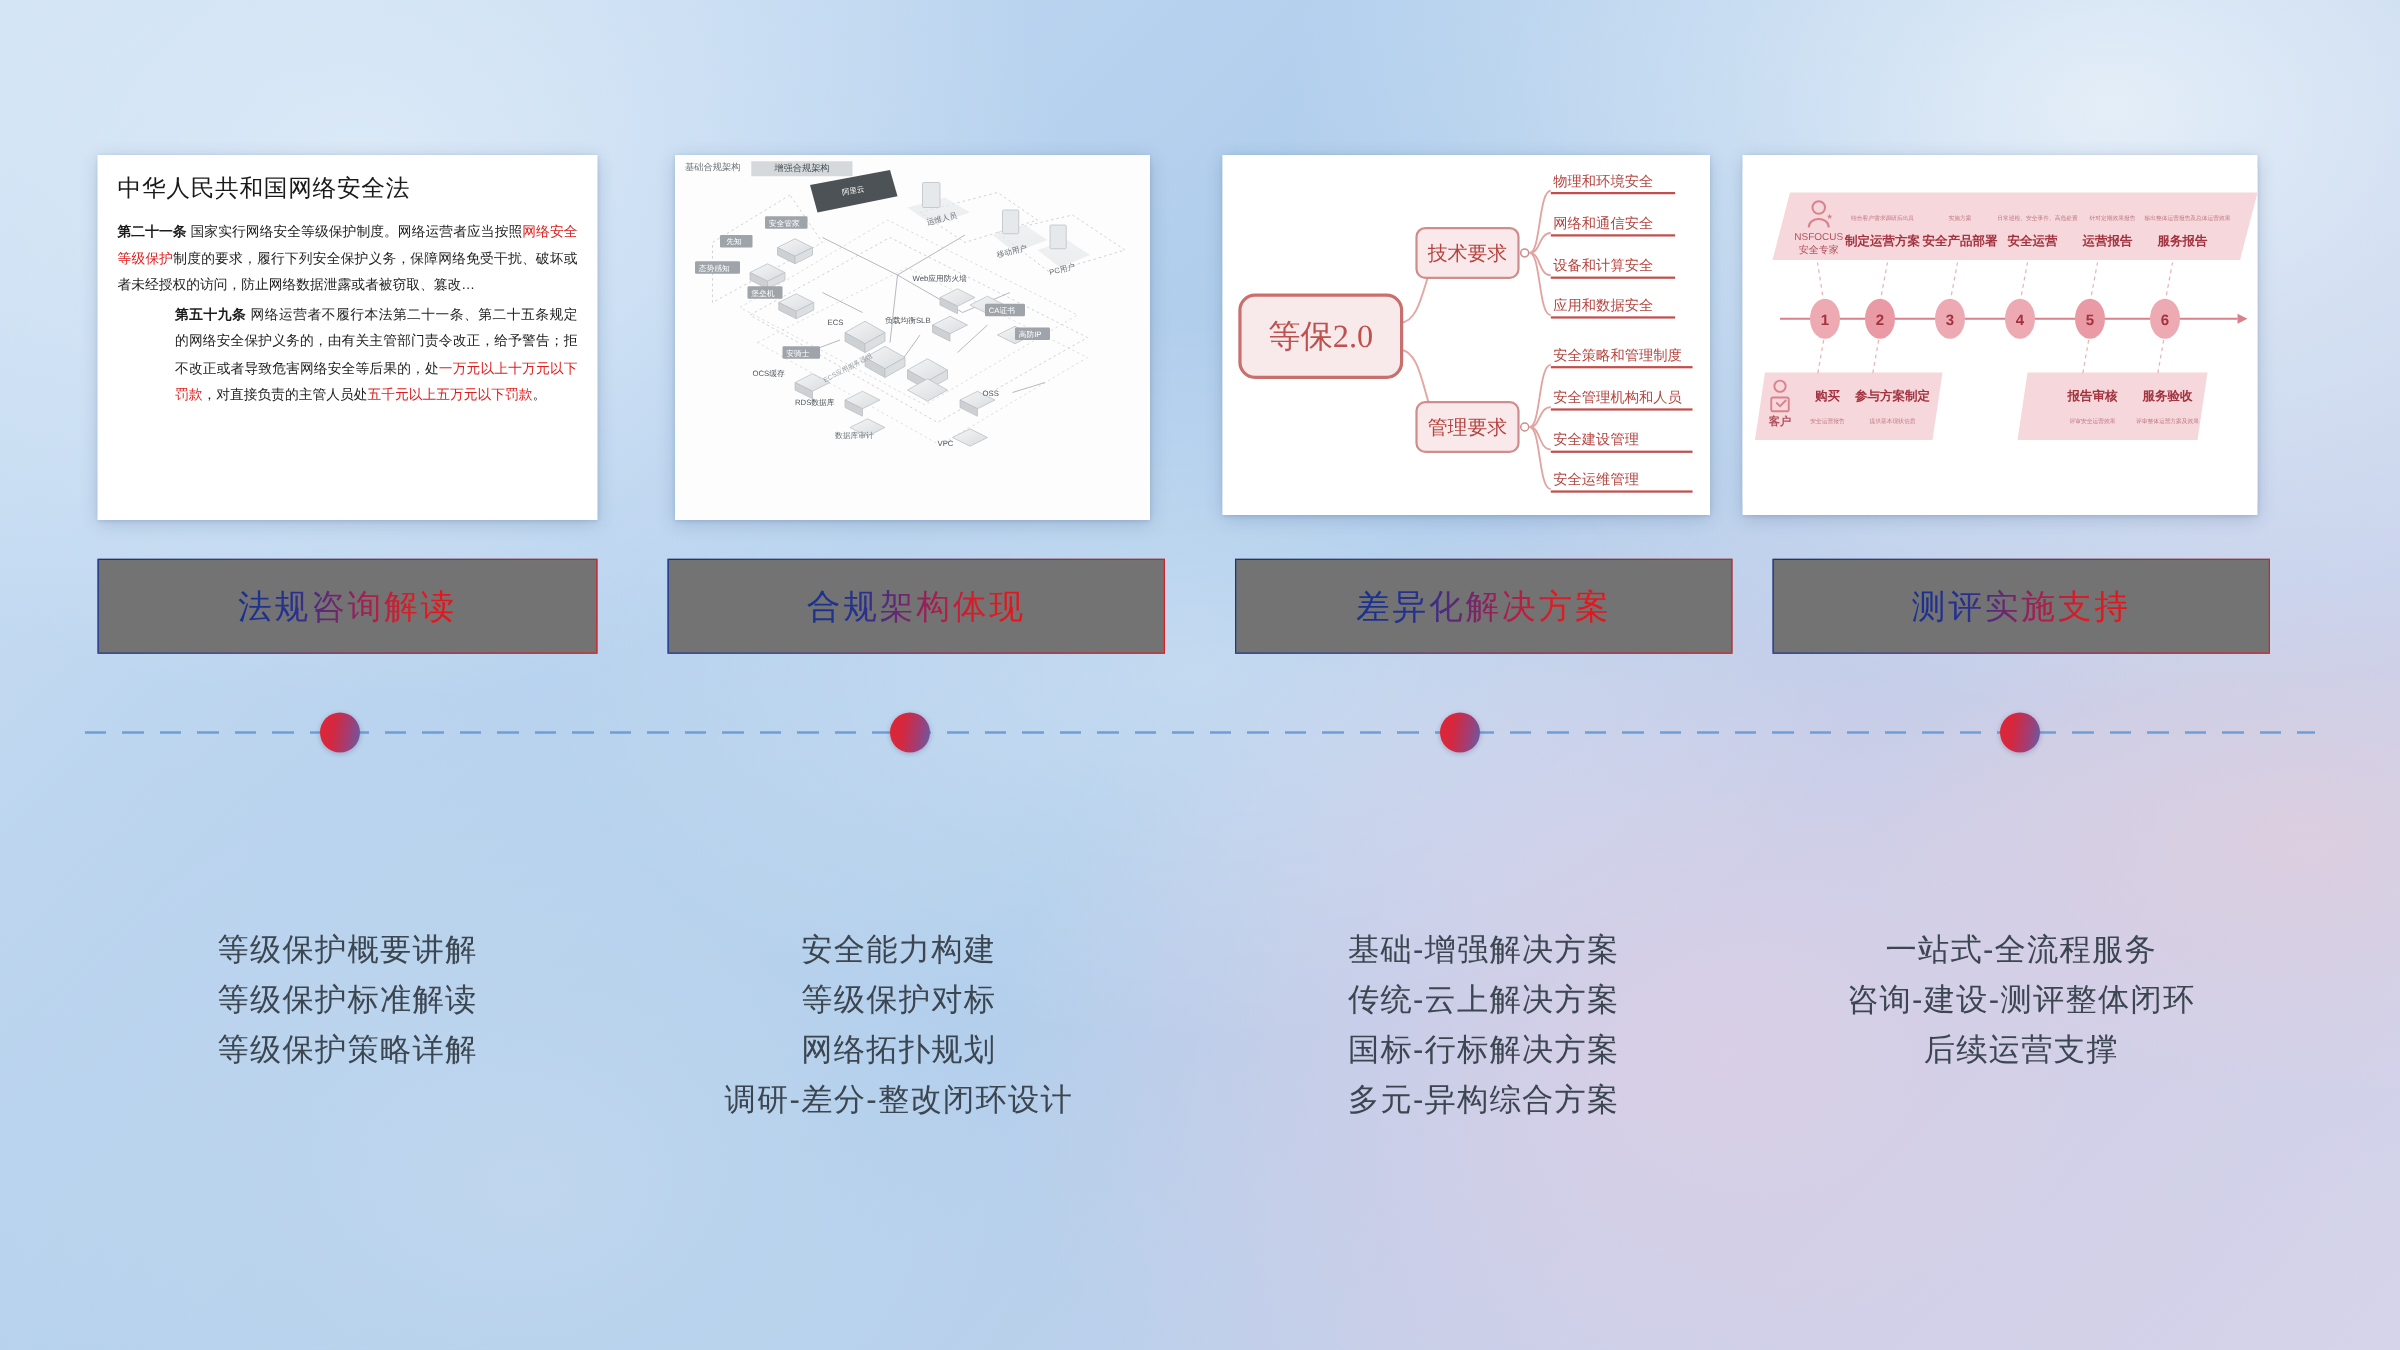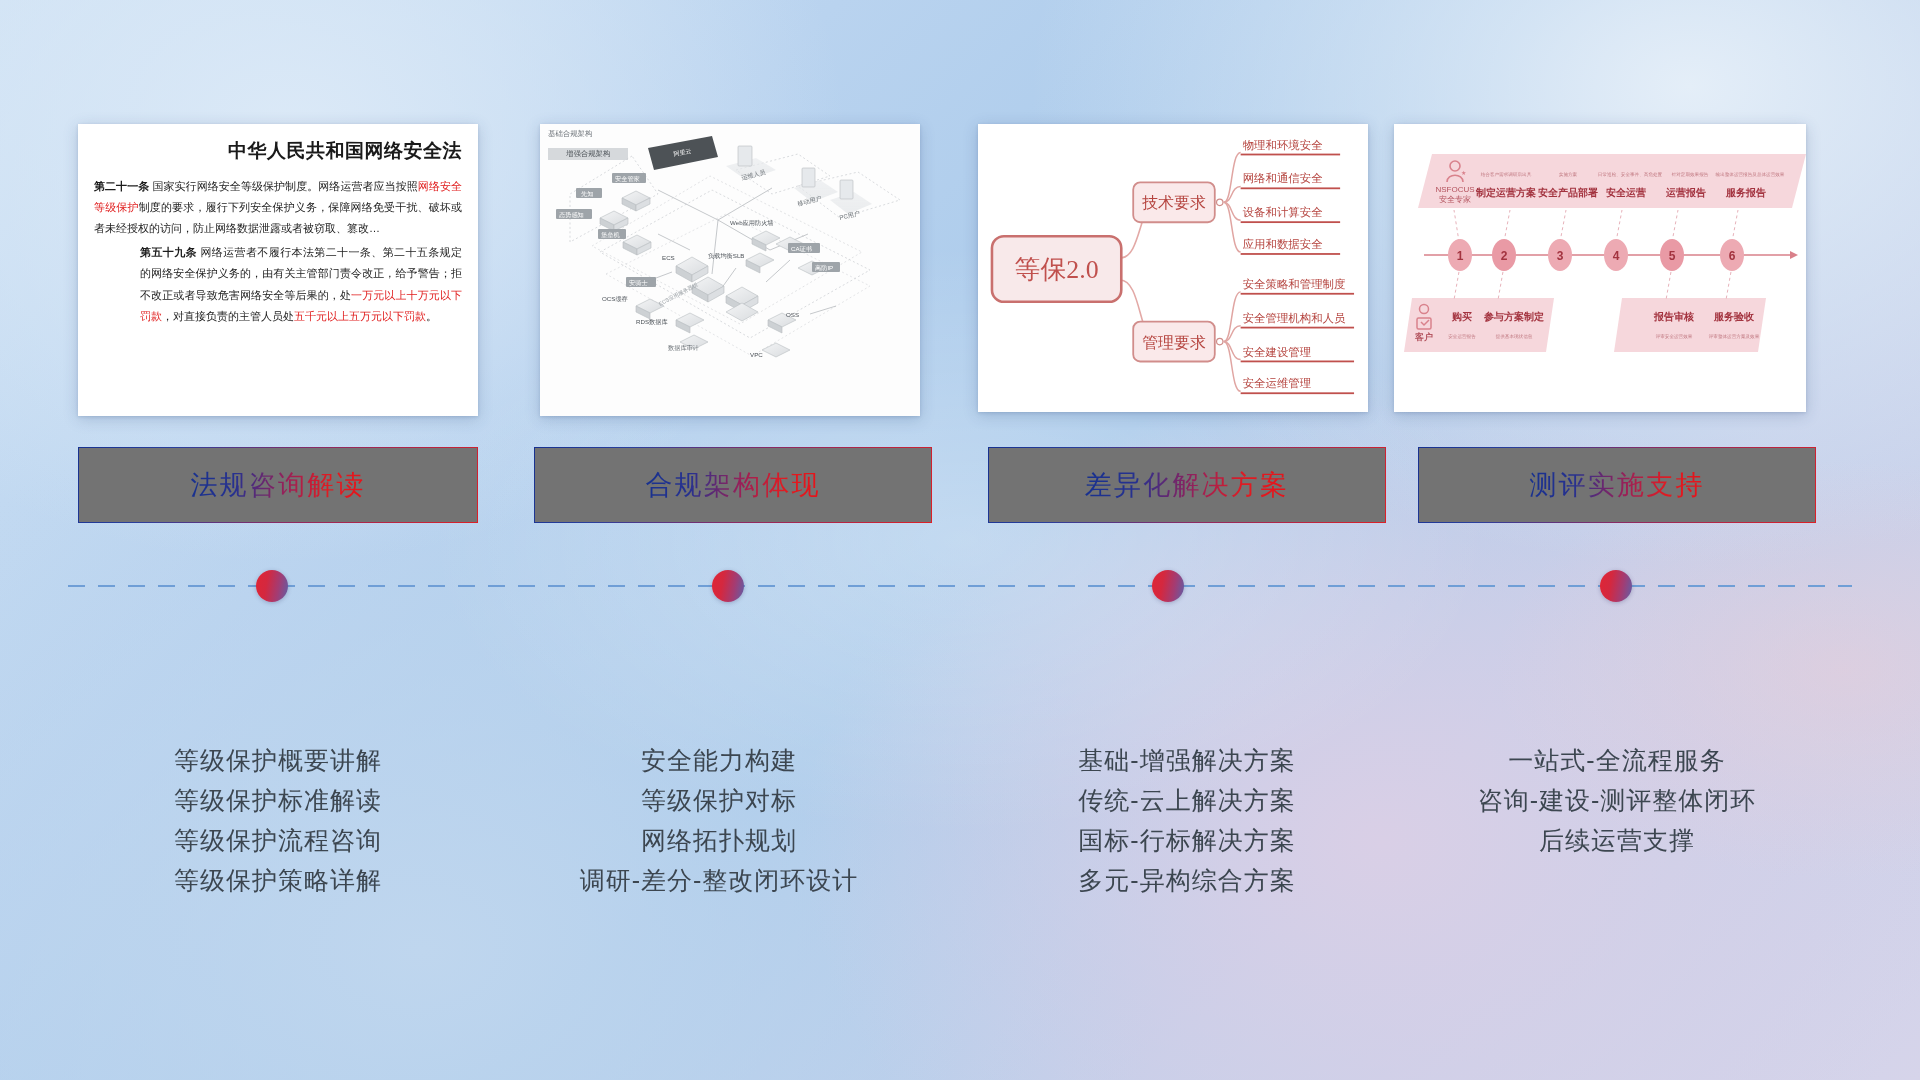--- a/index.html
+++ b/index.html
@@ -33,33 +33,33 @@
     overflow: hidden;
   }
   .card.c1 { left: 78px;   width: 400px; height: 292px; }
   .card.c2 { left: 540px;  width: 380px; height: 292px; }
   .card.c3 { left: 978px;  width: 390px; height: 288px; }
   .card.c4 { left: 1394px; width: 412px; height: 288px; }
 
   
   .law { padding: 14px 16px 8px 16px; }
   .law h2 {
-    text-align: right; font-size: 19px; font-weight: bold; color: #1a1a1a;
+    text-align: left; font-size: 19px; font-weight: normal; color: #1a1a1a;
     letter-spacing: .5px; margin-bottom: 12px;
   }
   .law p {
     font-size: 11px; line-height: 1.92; color: #1c1c1c; text-align: justify;
   }
   .law p + p { margin-top: 3px; margin-left: 46px; }
   .law b { font-weight: bold; }
   .law .rd { color: #e01b1b; }
 
   
   .arch { position: relative; width: 100%; height: 100%; background: #fdfdfd; }
-  .arch .tabs { position: absolute; top: 5px; left: 8px; display: flex; gap: 9px; flex-direction: column; }
+  .arch .tabs { position: absolute; top: 5px; left: 8px; display: flex; gap: 9px; }
   .arch .tabs span { font-size: 7.4px; color: #6d7379; }
   .arch .tabs span.on { background: #d6d9dc; padding: 1px 18px; color: #4a5055; }
   .arch svg { position: absolute; inset: 0; }
 
   
   .mind { position: relative; width: 100%; height: 100%; background: #fff; padding: 6px; }
   .mind svg { width: 100%; height: 100%; }
 
   
   .proc { position: relative; width: 100%; height: 100%; background: #fff; border-radius: 13px; }
@@ -445,21 +445,20 @@
   <div class="dot d1"></div>
   <div class="dot d2"></div>
   <div class="dot d3"></div>
   <div class="dot d4"></div>
 </div>
 
 <div class="cols">
   <div class="col k1">
     <div class="li">等级保护概要讲解</div>
     <div class="li">等级保护标准解读</div>
-    <div class="li">等级保护流程咨询</div>
     <div class="li">等级保护策略详解</div>
   </div>
   <div class="col k2">
     <div class="li">安全能力构建</div>
     <div class="li">等级保护对标</div>
     <div class="li">网络拓扑规划</div>
     <div class="li">调研-差分-整改闭环设计</div>
   </div>
   <div class="col k4">
     <div class="li">一站式-全流程服务</div>

